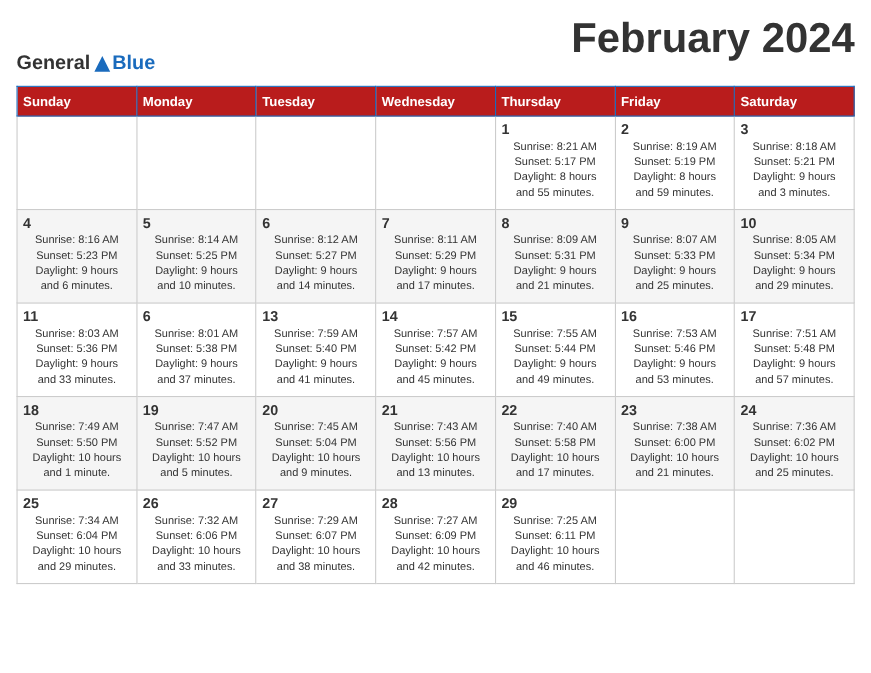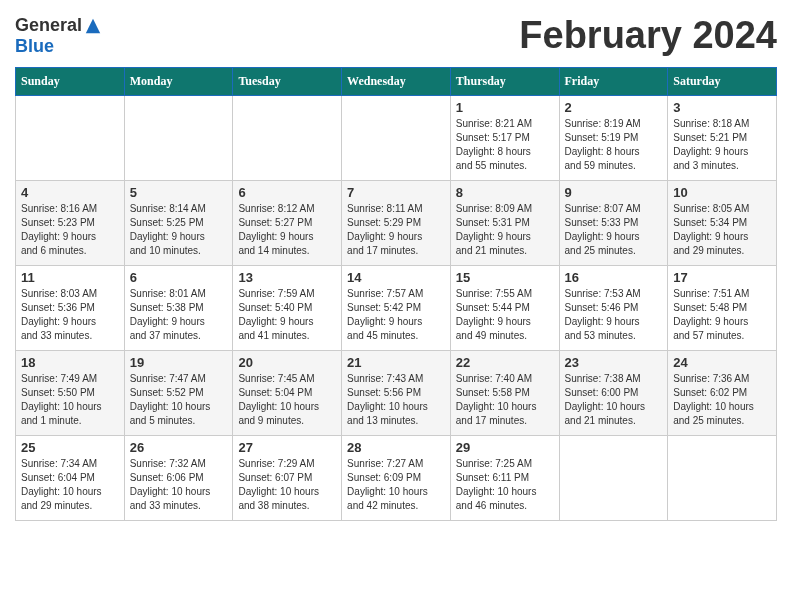--- a/index.html
+++ b/index.html
@@ -11,22 +11,22 @@
       padding: 15px;
     }
     .header-area {
       display: flex;
       justify-content: space-between;
       align-items: flex-start;
       margin-bottom: 10px;
     }
     .logo {
       display: flex;
-      flex-direction: column;
-      align-items: flex-start;
+      align-items: flex-end;
+      margin-top: 32px;
     }
     .logo-text {
       display: flex;
       align-items: center;
     }
     .logo-general {
       font-size: 18px;
       font-weight: bold;
       color: #333;
     }
@@ -52,28 +52,27 @@
     .location-title {
       font-size: 16px;
       color: #333;
     }
     table {
       width: 100%;
       border-collapse: collapse;
       table-layout: fixed;
     }
     thead th {
-      background: #0f766e;
+      background: #b91c1c;
       color: #fff;
       font-size: 12px;
       font-weight: bold;
       padding: 6px 5px;
       text-align: left;
       border: 1px solid #1a6bbd;
-      font-family: Liberation Serif, serif;
     }
     tbody td {
       vertical-align: top;
       border: 1px solid #ccc;
       padding: 4px 5px;
       font-size: 10px;
       color: #333;
       height: 85px;
       background: #fff;
     }
@@ -84,20 +83,21 @@
       font-size: 13px;
       font-weight: bold;
       color: #333;
       display: block;
       margin-bottom: 2px;
     }
     .day-info {
       font-size: 10px;
       line-height: 1.4;
       color: #333;
+      text-align: center;
     }
     .empty-cell {
       background: #fff !important;
     }
   </style>
 </head>
 <body>
 
 <div class="header-area">
   <div class="logo">

